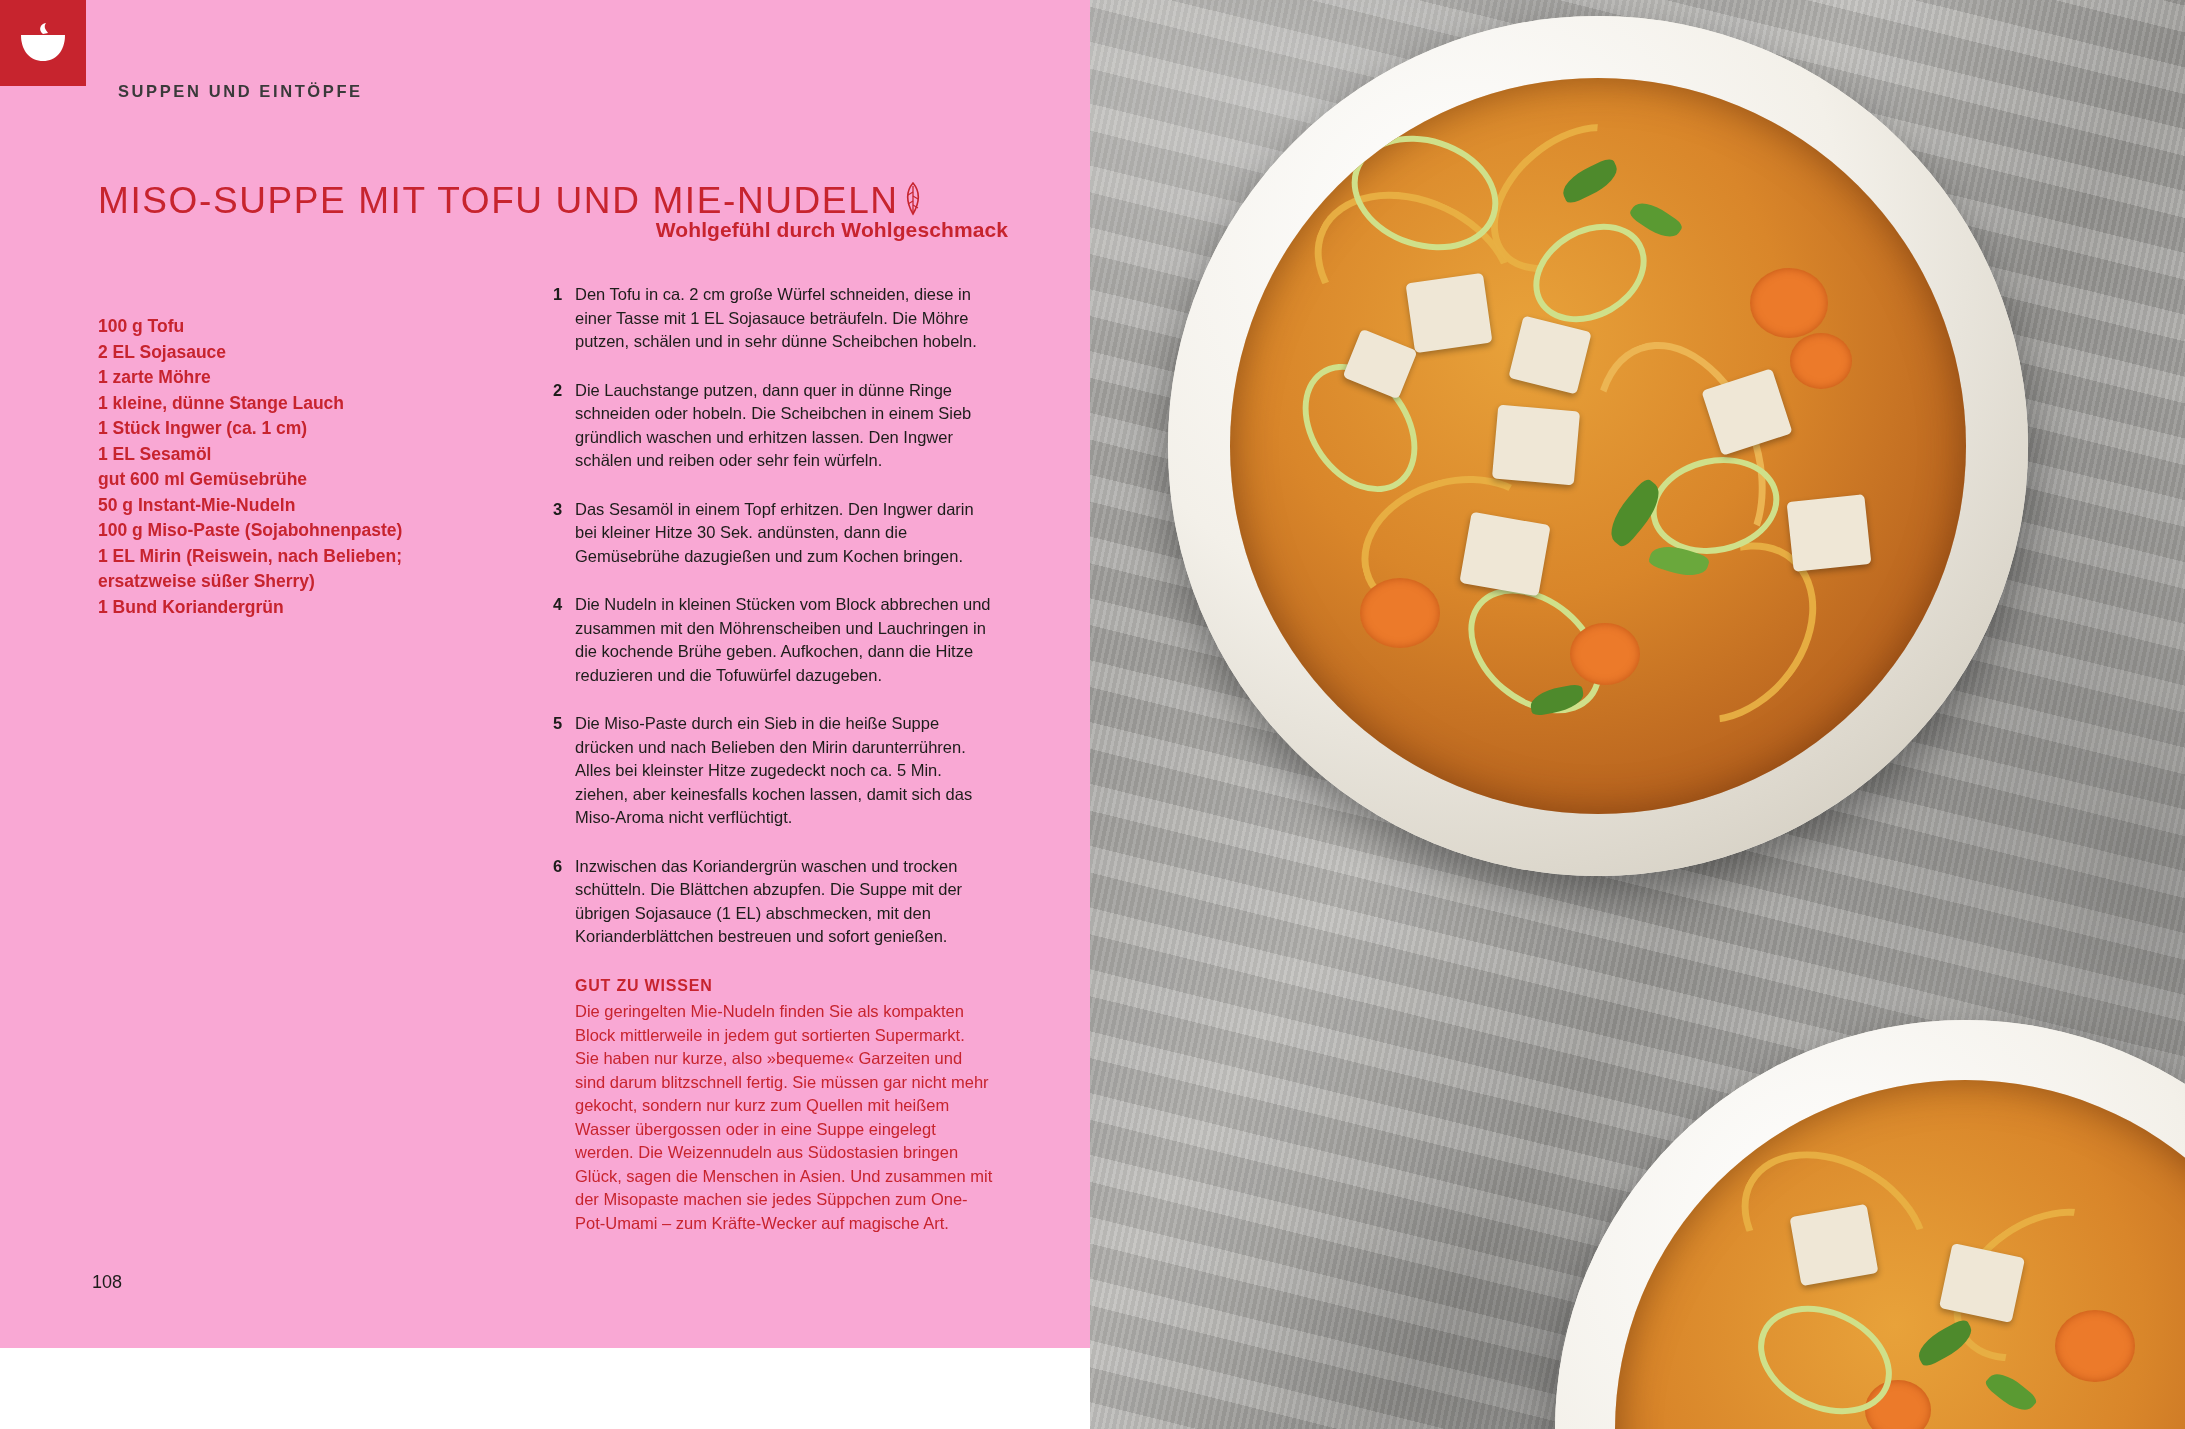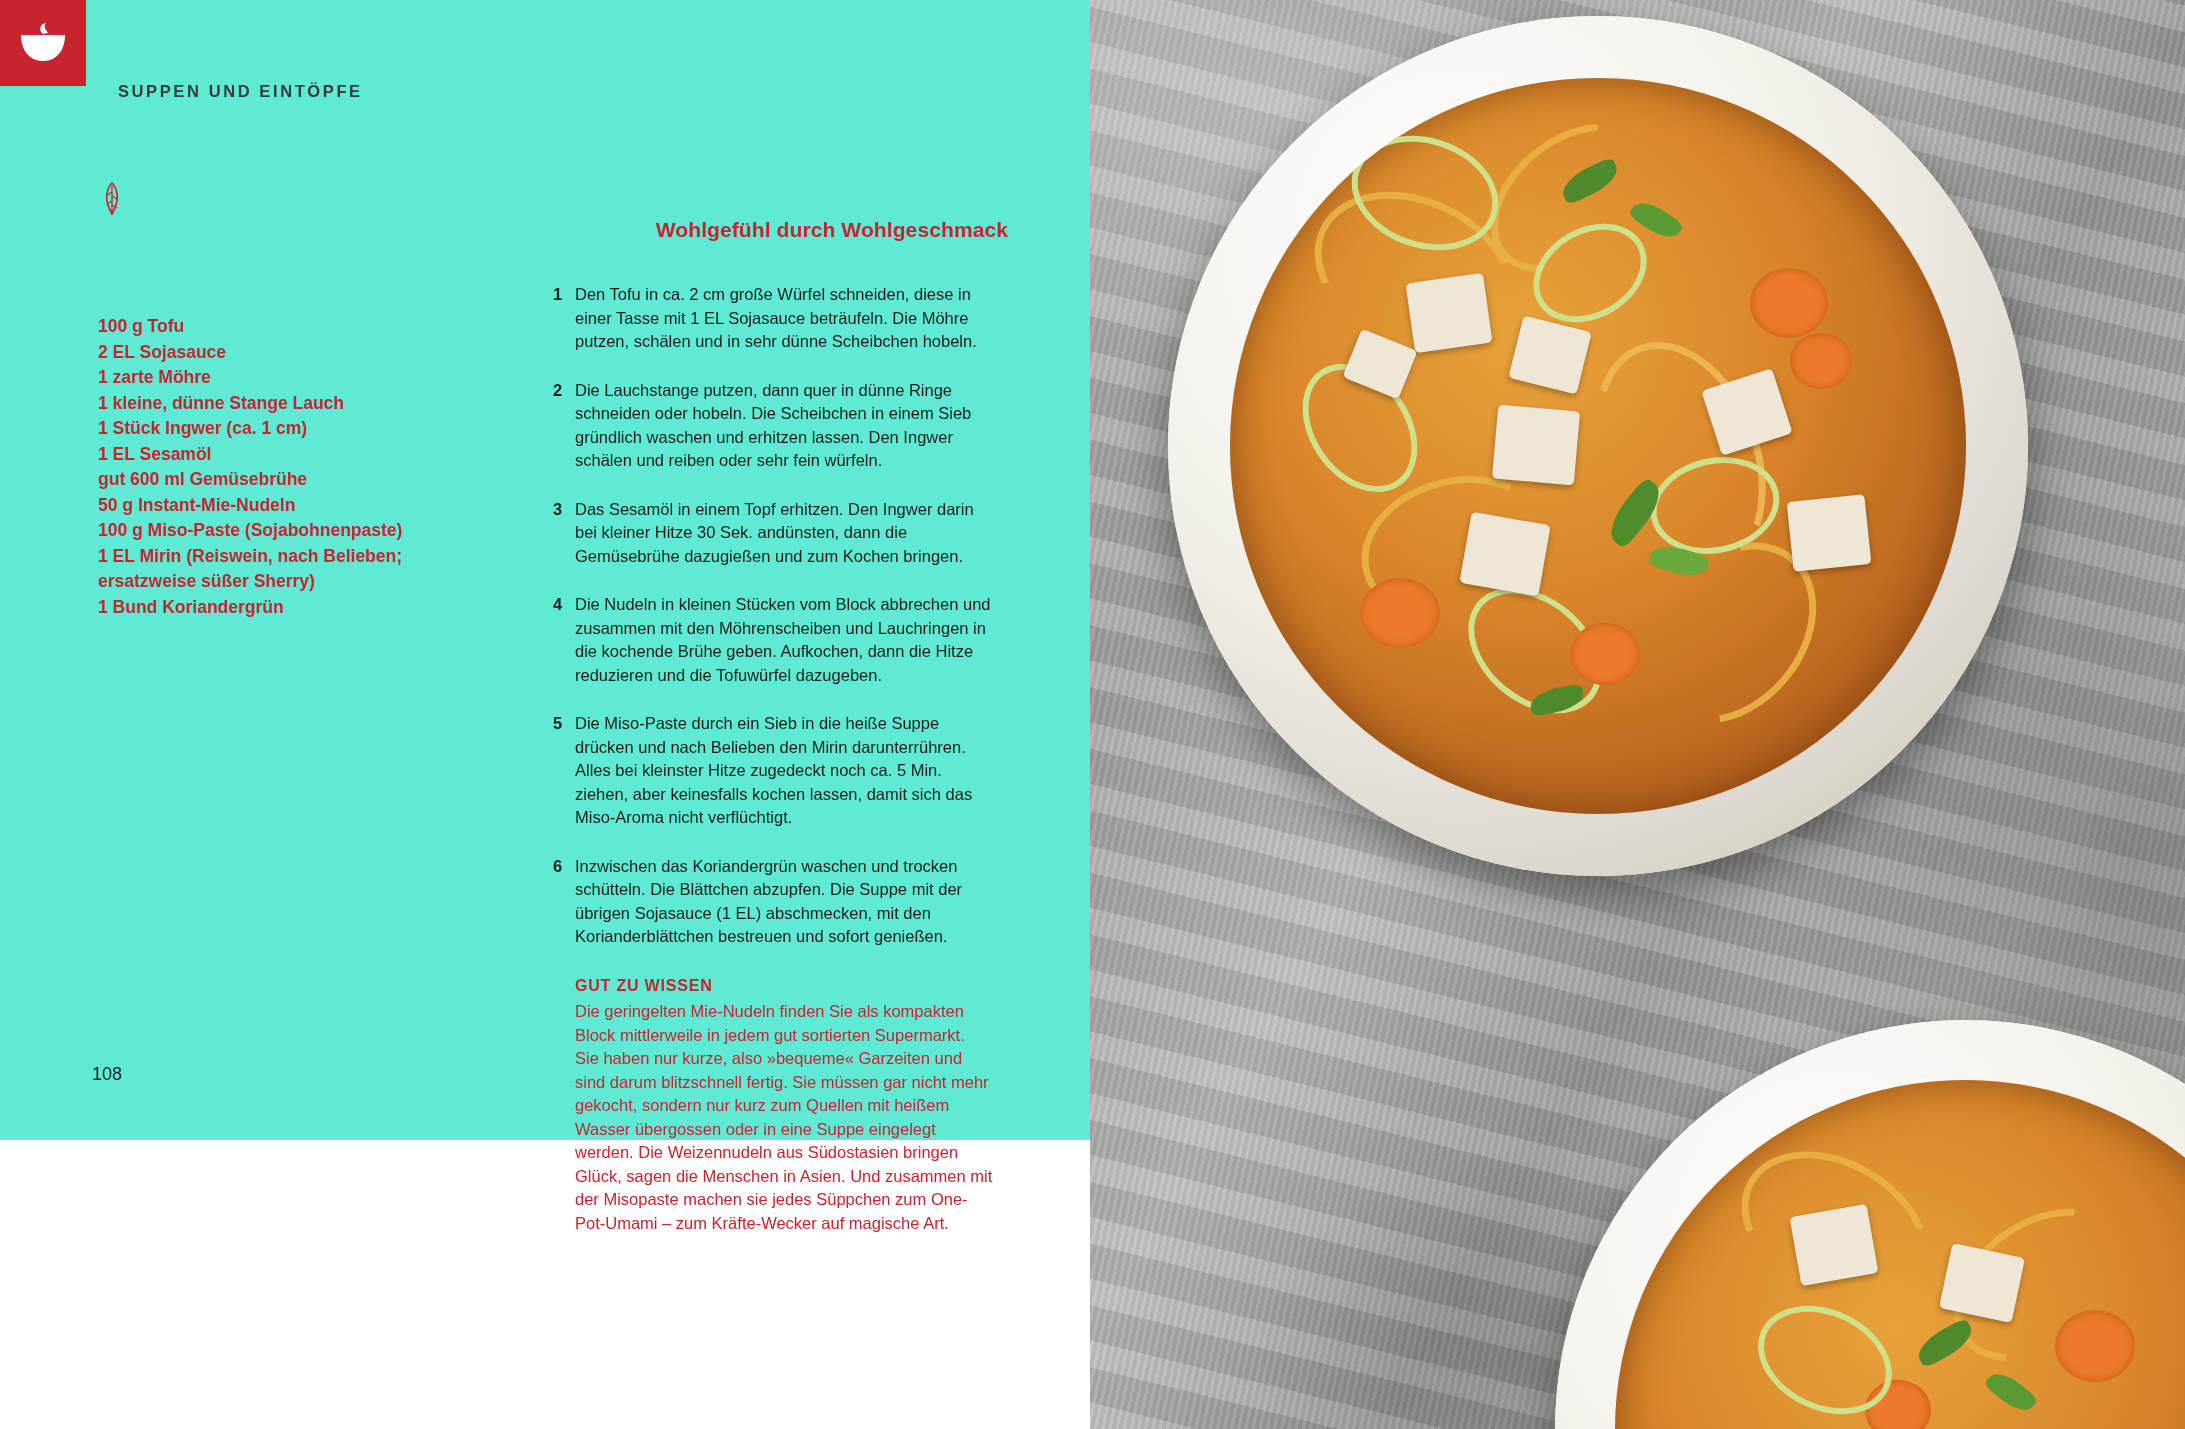--- a/index.html
+++ b/index.html
@@ -17,22 +17,22 @@
     position: relative;
     width: 2185px;
     height: 1429px;
     display: flex;
   }
 
   
   .text-page {
     position: relative;
     width: 1090px;
-    height: 1140px;
-    background: #5eead4;
+    height: 1348px;
+    background: #f9a8d4;
     flex: 0 0 1090px;
   }
 
   .corner-tab {
     position: absolute;
     left: 0;
     top: 0;
     width: 86px;
     height: 86px;
     background: #c7242e;
@@ -245,21 +245,21 @@
     <div class="corner-tab">
       <svg width="50" height="44" viewBox="0 0 50 44" aria-hidden="true">
         <path d="M3 14 H47 C47 30 38 40 25 40 C12 40 3 30 3 14 Z" fill="#ffffff"></path>
         <path d="M25 13 C20 9 22 3 28 2 C25 6 28 9 30 12 Z" fill="#ffffff"></path>
       </svg>
     </div>
 
     <div class="section-label">SUPPEN UND EINTÖPFE</div>
 
     <h1 class="recipe-title">
-      <span class="leaf-icon"><svg width="20" height="34" viewBox="0 0 20 34">
+      <span>MISO-SUPPE MIT TOFU UND MIE-NUDELN</span><span class="leaf-icon"><svg width="20" height="34" viewBox="0 0 20 34">
             <path d="M10 1 C16 8 18 18 10 32 C2 18 4 8 10 1 Z" fill="none" stroke="#c7242e" stroke-width="1.6"></path>
             <path d="M10 4 V31" stroke="#c7242e" stroke-width="1.3"></path>
             <path d="M10 10 L5 13 M10 14 L15 17 M10 19 L5 22 M10 23 L15 26" stroke="#c7242e" stroke-width="1.1"></path>
           </svg></span>
     </h1>
 
     <div class="subtitle">Wohlgefühl durch Wohlgeschmack</div>
 
     <div class="left-col">
       <div class="ingredients">

